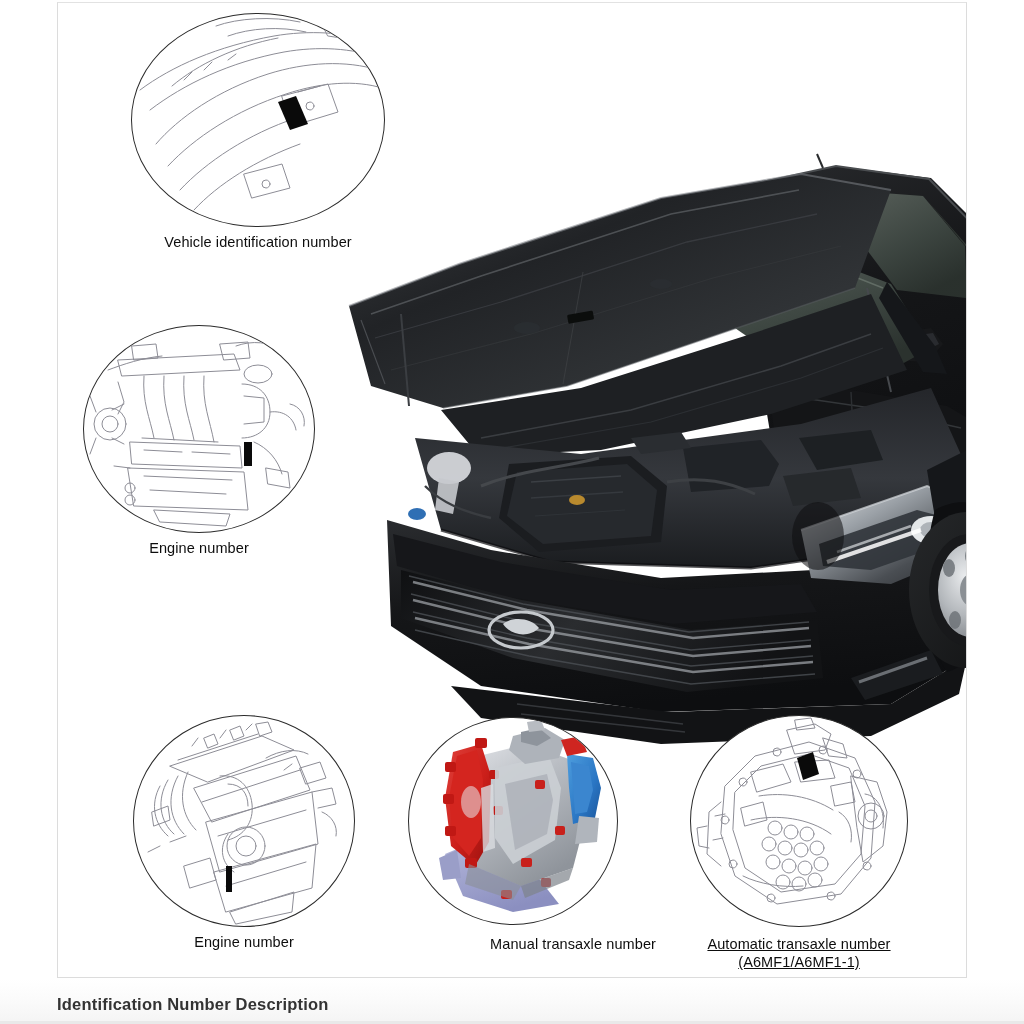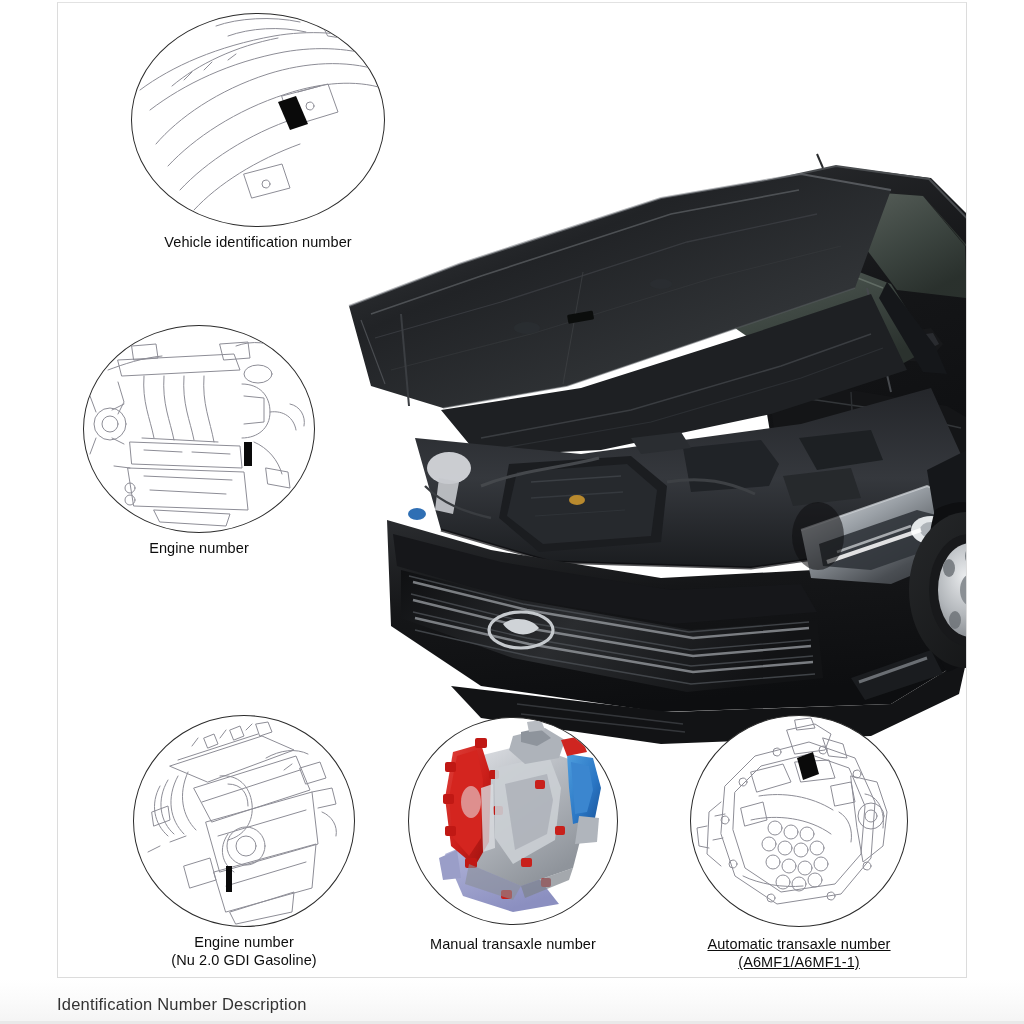--- a/index.html
+++ b/index.html
@@ -22,21 +22,21 @@
     box-sizing:border-box;
     overflow:hidden;
   }
   
   #footer-band{
     position:absolute;left:0;top:979px;width:1024px;height:45px;
     background:linear-gradient(180deg,#ffffff 0%,#fbfbfb 45%,#f4f4f4 100%);
   }
   #footer-heading{
     position:absolute;left:57px;top:995px;
-    font-size:16.5px;font-weight:normal;letter-spacing:.2px;
+    font-size:16.5px;font-weight:bold;letter-spacing:.2px;
     color:#333;
     white-space:nowrap;
   }
   #footer-rule{
     position:absolute;left:0;top:1021px;width:1024px;height:3px;
     background:#e9e9e9;
   }
 
   
   .callout{position:absolute;}
@@ -395,21 +395,20 @@
 
             <path d="M132 42 C146 34 162 32 174 38"></path>
             <path d="M188 96 C198 100 204 110 202 120"></path>
           </g>
 
           <rect class="mark" x="92" y="150" width="6" height="26"></rect>
         </svg>
       </div>
       <div class="caption" style="left:-34px;top:218px;width:290px;">
         <span>Engine number</span>
-        <span class="l2">(Nu 2.0 GDI Gasoline)</span>
       </div>
     </div>
 
     <div class="callout" style="left:350px;top:714px;">
       <div class="circle" style="width:210px;height:208px;">
         <svg class="layer" width="210" height="208" viewBox="0 0 210 208">
           <defs>
             <linearGradient id="mtGray" x1="0" y1="0" x2="0.6" y2="1">
               <stop offset="0%" stop-color="#e4e6ea"></stop>
               <stop offset="45%" stop-color="#b9bdc3"></stop>
@@ -471,21 +470,21 @@
             <rect x="92" y="172" width="11" height="9" rx="2"></rect>
             <rect x="132" y="160" width="10" height="9" rx="2"></rect>
           </g>
 
           <ellipse cx="62" cy="84" rx="10" ry="16" fill="#e6e8ea" opacity=".55"></ellipse>
 
           <path d="M112 168 L164 150 L160 162 L116 180 Z" fill="#7e838a" opacity=".7"></path>
           <path d="M60 146 L112 168 L104 182 L56 166 Z" fill="#8a8f96" opacity=".6"></path>
         </svg>
       </div>
-      <div class="caption" style="left:-38px;top:218px;width:286px;">
+      <div class="caption" style="left:-38px;top:218px;width:286px;text-align:right;">
         <span>Manual transaxle number</span>
       </div>
     </div>
 
     <div class="callout" style="left:632px;top:712px;">
       <div class="circle" style="width:218px;height:212px;">
         <svg class="layer" width="218" height="212" viewBox="0 0 218 212">
           <g class="la">
 
             <path d="M34 70 L64 40 L118 26 L164 42 L184 86 L180 142 L150 178 L86 188 L44 160 L30 118 Z"></path>

